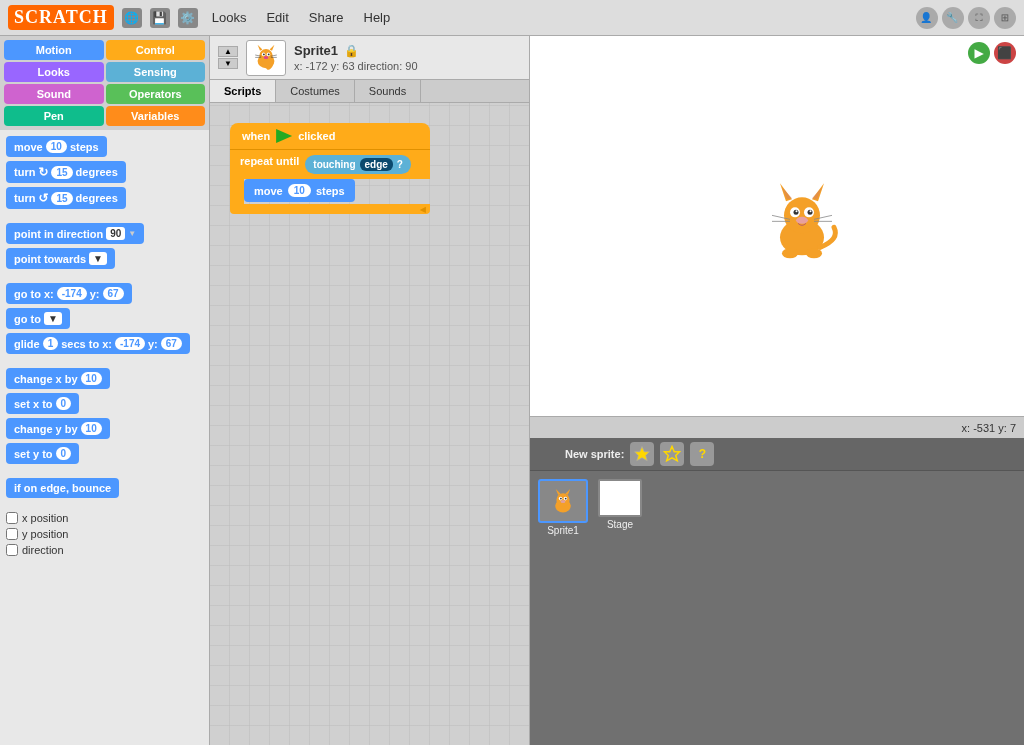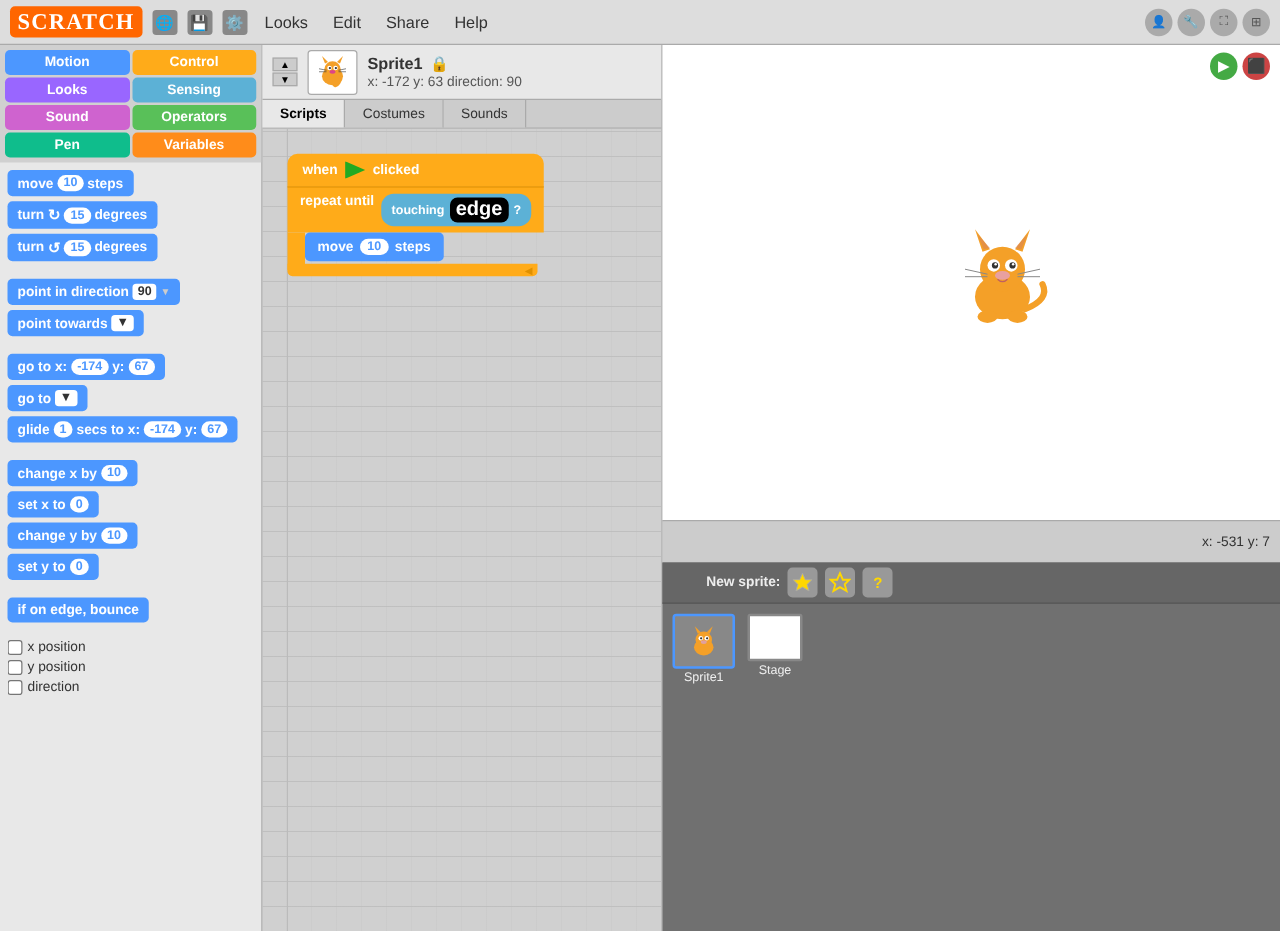--- a/index.html
+++ b/index.html
@@ -263,21 +263,21 @@
       display: flex; align-items: center; justify-content: center;
       font-size: 12px;
     }
     .stage-btn-green { background: #4a4; color: #fff; }
     .stage-btn-red { background: #c44; color: #fff; }
 
     
     #stage-bottom {
       background: #ccc;
       border-top: 1px solid #aaa;
-      height: 34px;
+      height: 22px;
       display: flex;
       align-items: center;
       padding: 0 8px;
       justify-content: flex-end;
     }
     .stage-coords {
       font-size: 11px;
       color: #333;
     }
 
@@ -536,21 +536,21 @@
           <span style="display:inline-block; width:16px; height:14px; background:#2a2; clip-path:polygon(0 0,100% 50%,0 100%);"></span>
           <span>clicked</span>
 
         </div>
 
         <div style="background:#FFAB19; padding:5px 10px; display:flex; align-items:flex-start; gap:6px; font-size:11px; font-weight:bold; color:#fff; border-top:1px solid #e09000;">
           <span>repeat until</span>
 
           <div style="background:#5CB1D6; border-radius:10px; padding:3px 8px; display:flex; align-items:center; gap:4px; font-size:10px; color:#fff; font-weight:bold;">
             <span>touching</span>
-            <span style="background:#000000; border-radius:6px; padding:1px 5px; font-size:16px; color:#fff;">edge</span>
+            <span style="background:#0c4a6e; border-radius:6px; padding:1px 5px; font-size:10px; color:#fff;">edge</span>
             <span>?</span>
           </div>
         </div>
 
         <div style="background:#FFAB19; width:14px; height:30px; position:relative; left:0; margin-left:0;"></div>
 
         <div style="position:relative; margin-left:14px; margin-top:-30px;">
           <div style="background:#4C97FF; border-radius:4px; padding:5px 10px; display:flex; align-items:center; gap:5px; font-size:11px; font-weight:bold; color:#fff; width:fit-content;">
             <span>move</span>
             <span style="background:#fff; color:#4C97FF; border-radius:8px; padding:1px 6px; font-size:10px;">10</span>

